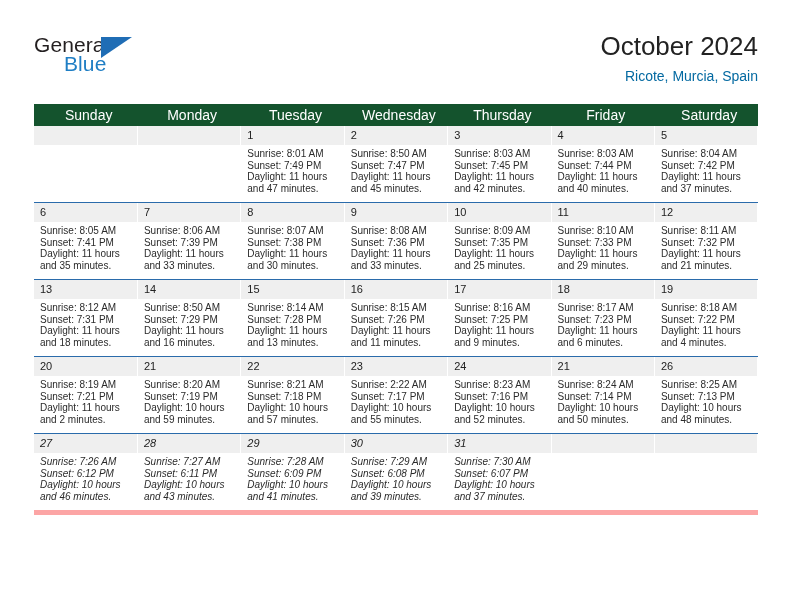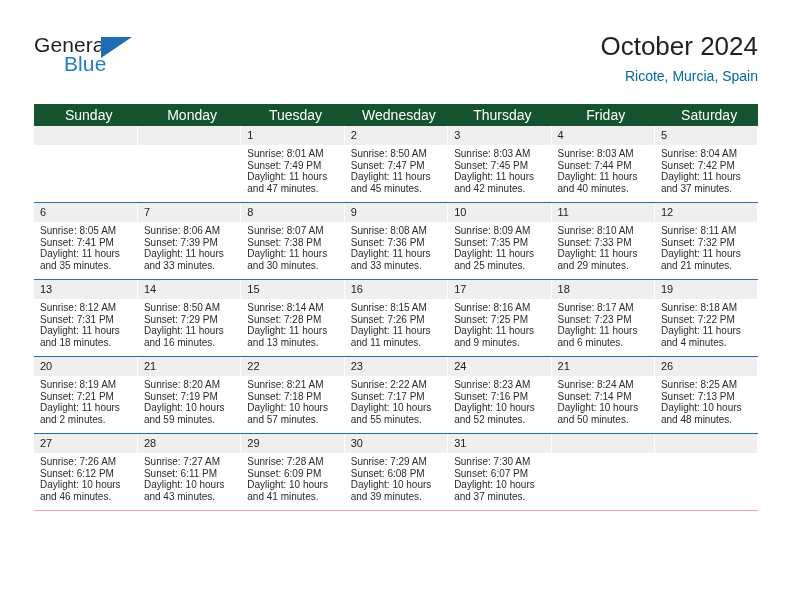--- a/index.html
+++ b/index.html
@@ -111,21 +111,22 @@
 
   .calendar tbody td {
     vertical-align: top;
     padding: 0;
     border-bottom: 1.3px solid #2a6bab;
     border-right: 1px solid #ffffff;
     height: 76px;
     background: #ffffff;
   }
   .calendar tbody tr:last-child td {
-    border-bottom: 1px solid #fca5a5;
+    border-bottom: 5px solid #fca5a5;
+    font-style: italic;
   }
 
   .cell-inner {
     height: 76px;
     position: relative;
   }
 
   .daynum {
     background: #efefef;
     font-size: 11px;

